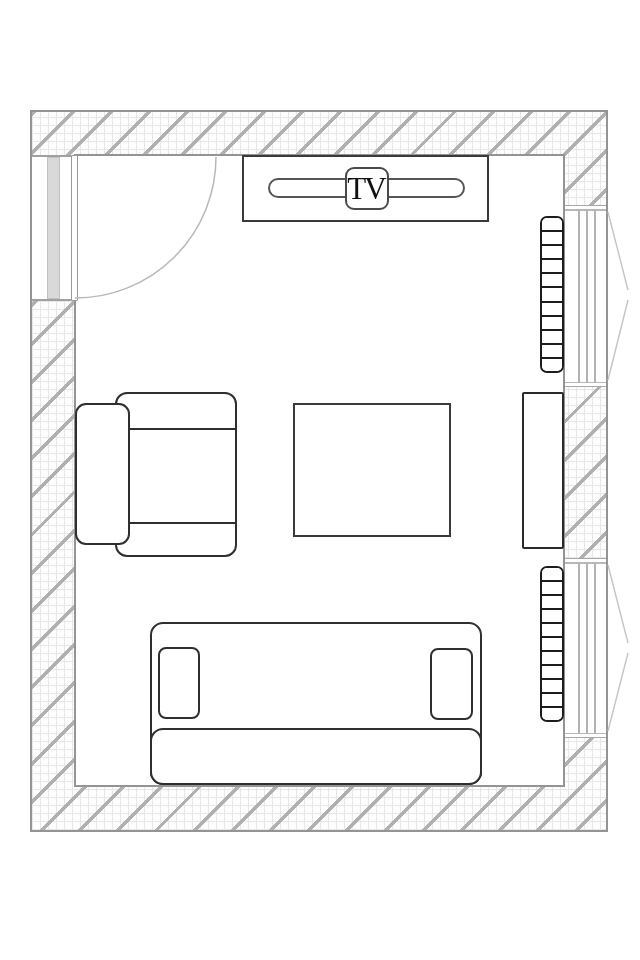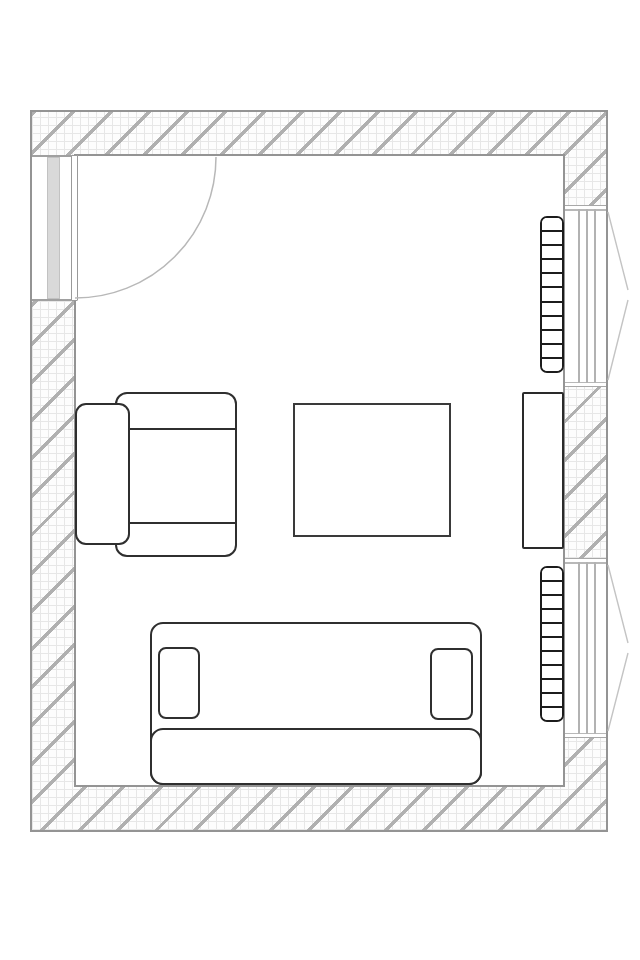--- a/index.html
+++ b/index.html
@@ -96,20 +96,26 @@
       <div class="glass g3"></div>
     </div>
     <div class="window window-2">
       <div class="jamb jt"></div>
       <div class="jamb jb"></div>
       <div class="glass g1"></div>
       <div class="glass g2"></div>
       <div class="glass g3"></div>
     </div>
 
+    <div class="f tv-bench">
+      <div class="tv-bar"></div>
+      <div class="tv-box">
+        <span class="tv-label">TV</span>
+      </div>
+    </div>
 
     <div class="f radiator radiator-1">
         <div class="rad-cell"></div>
         <div class="rad-cell"></div>
         <div class="rad-cell"></div>
         <div class="rad-cell"></div>
         <div class="rad-cell"></div>
         <div class="rad-cell"></div>
         <div class="rad-cell"></div>
         <div class="rad-cell"></div>

